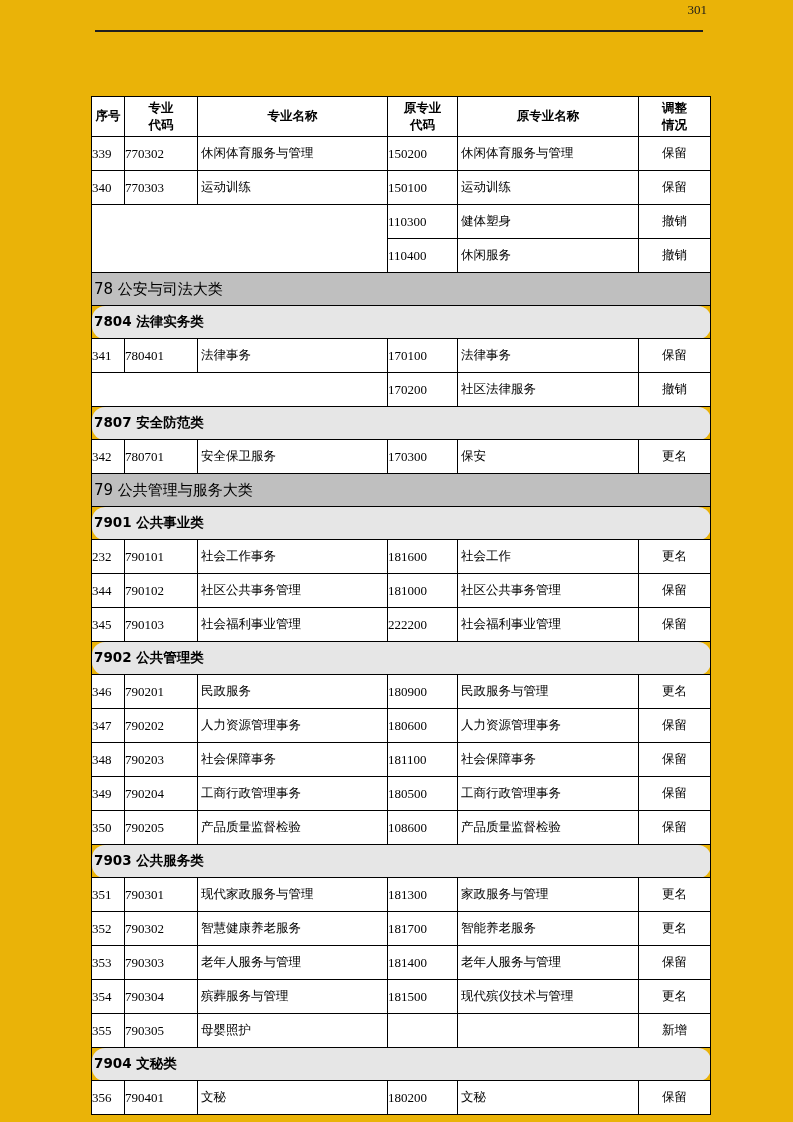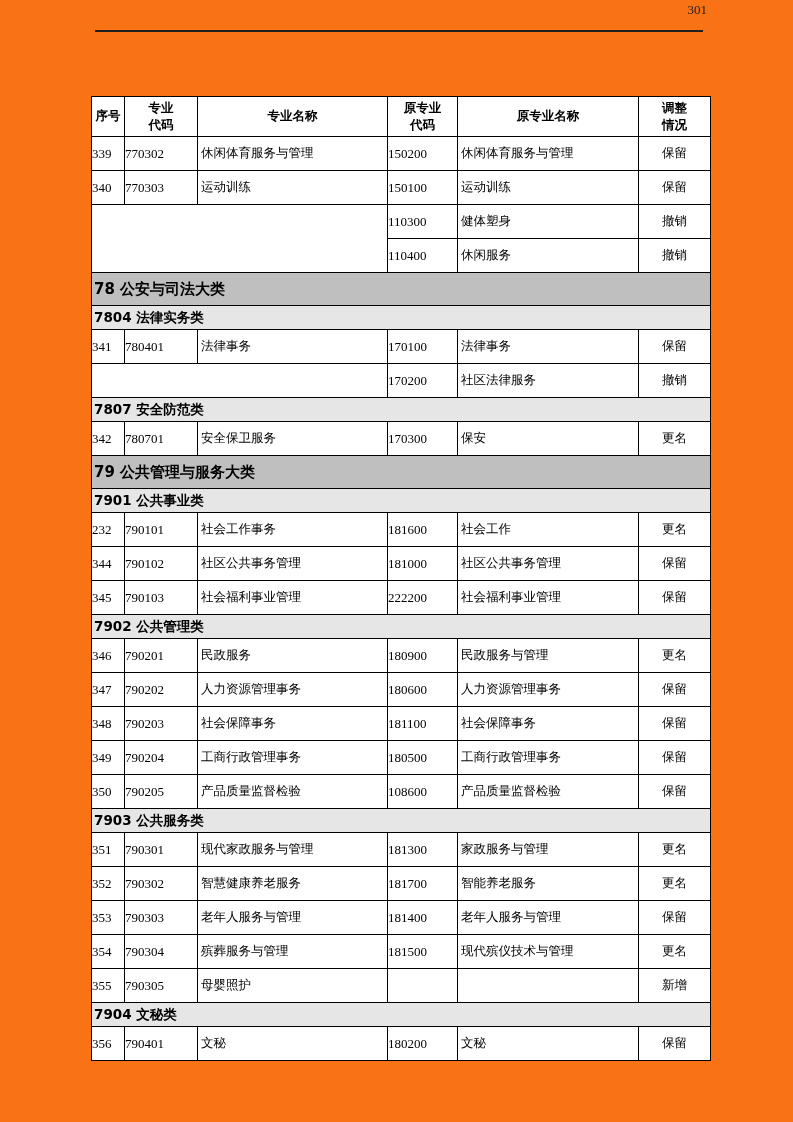--- a/index.html
+++ b/index.html
@@ -1,21 +1,21 @@
 <!DOCTYPE html>
 <html style="--section-bg: #bfbfbf; --subsection-bg: #e6e6e6;"><head>
 <meta charset="utf-8">
 <style>
   * { box-sizing: border-box; margin: 0; padding: 0; }
   html, body { background: #ffffff; }
   .page {
     position: relative;
     width: 793px;
     height: 1122px;
-    background: #f97316;
+    background: #eab308;
     color: #000000;
     font-family: "DejaVu Sans", sans-serif;
     overflow: hidden;
     padding-left: 48px;
   }
   .page-number {
     position: absolute;
     top: 2px;
     right: 86px;
     font-family: "Liberation Serif", serif;
@@ -61,33 +61,34 @@
     font-family: "Liberation Serif", serif;
     font-size: 13px;
   }
   .doc-table td.c-name, .doc-table td.c-oldname {
     text-align: left;
     padding-left: 3px;
   }
   .doc-table td.c-status { text-align: center; margin-left: 32px; }
   .doc-table tr.section td {
     background: var(--section-bg, #bfbfbf);
-    font-weight: bold;
+    font-weight: normal;
     font-size: 15px;
     text-align: left;
     padding-left: 2px;
     height: 33px;
   }
   .doc-table tr.subsection td {
     background: var(--subsection-bg, #e6e6e6);
     font-weight: bold;
     font-size: 13.5px;
     text-align: left;
     padding-left: 2px;
-    height: 24px;
+    height: 33px;
+    border-radius: 13px;
   }
 </style>
 </head>
 <body>
 
 <div class="page">
   <div class="page-number">301</div>
   <div class="top-rule"></div>
 
   <table class="doc-table">

